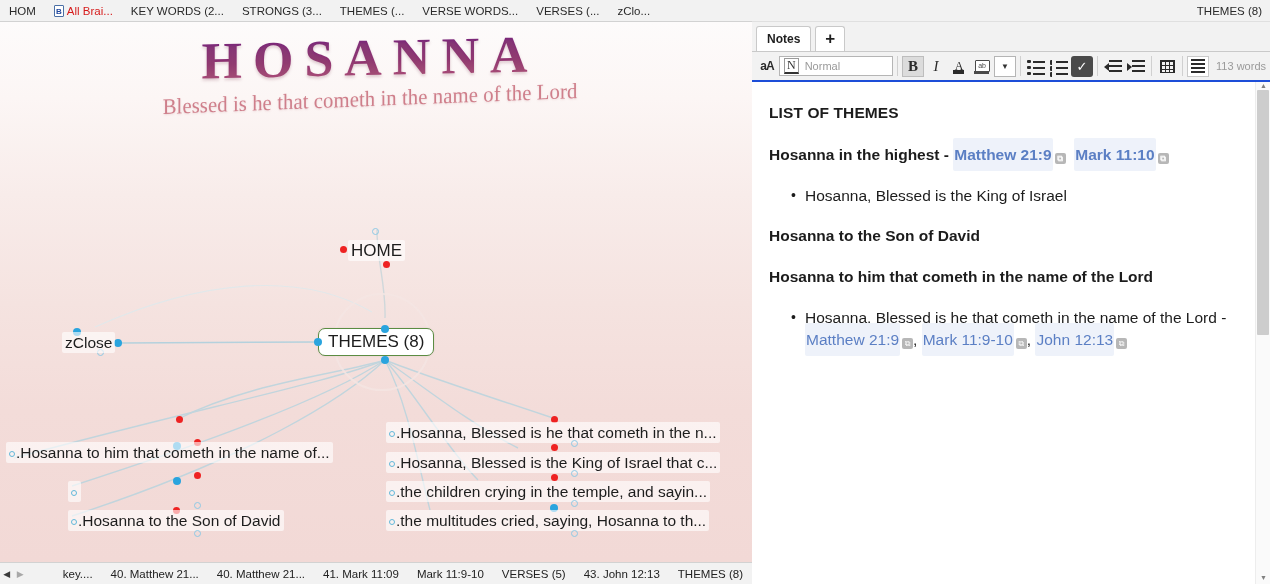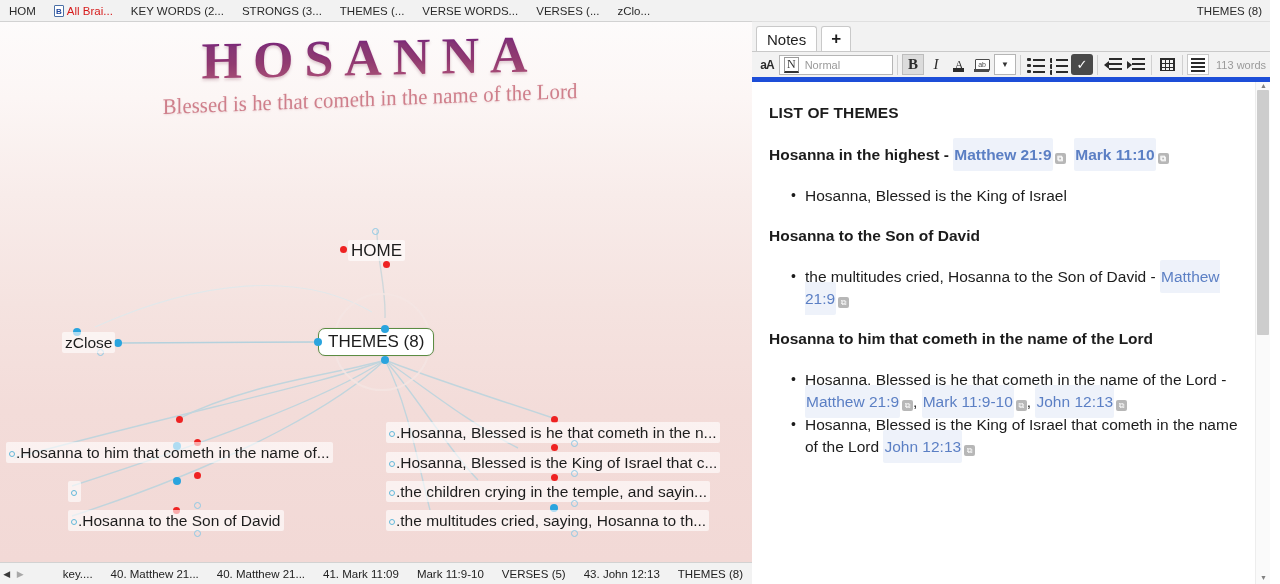--- a/index.html
+++ b/index.html
@@ -226,35 +226,35 @@
   #notes-tabs {
     position: absolute; top: 22px; left: 0;
     width: 518px; height: 30px;
     background: #f2f2f2;
     border-bottom: 1px solid #c9c9c9;
     display: flex; align-items: flex-end;
   }
   .ntab {
     height: 25px; line-height: 25px;
     padding: 0 10px;
-    font-size: 15px; font-weight: normal; color: #1e1e1e;
+    font-size: 12px; font-weight: bold; color: #1e1e1e;
     background: #ffffff;
     border: 1px solid #c9c9c9; border-bottom: none;
     border-radius: 3px 3px 0 0;
     margin-left: 4px;
     cursor: default;
   }
   .ntab.add { font-weight: bold; font-size: 17px; padding: 0 9px; line-height: 23px; color:#1e1e1e;}
 
   
   #notes-toolbar {
     position: absolute; top: 52px; left: 0;
     width: 518px; height: 30px;
     background: #f2f2f2;
-    border-bottom: 5px solid #1d4ed8;
+    border-bottom: 2px solid #1d4ed8;
     display: flex; align-items: center;
     padding: 0 4px;
     gap: 1px;
   }
   .tb { display: inline-flex; align-items: center; justify-content: center;
         height: 22px; min-width: 22px; cursor: default; color: #2b2b2b; }
   .tb.sep { width: 1px; min-width: 1px; height: 20px; background: #d0d0d0; margin: 0 3px; }
   .tb-aa { font-size: 12px; font-weight: bold; letter-spacing: -1px; padding: 0 3px; }
   #style-box {
     display: flex; align-items: center; gap: 6px;
@@ -588,26 +588,24 @@
 
     <div id="notes-body">
       <h1>LIST OF THEMES</h1>
       <div id="notes-sections">
           <div class="hrow"><span>Hosanna in the highest</span> - <span><span class="vlink">Matthew 21:9</span><span class="lnkicon">⧉</span></span>&nbsp; <span><span class="vlink">Mark 11:10</span><span class="lnkicon">⧉</span></span></div>
           <ul>
             <li><span>Hosanna, Blessed is the King of Israel</span></li>
           </ul>
           <div class="hrow"><span>Hosanna to the Son of David</span></div>
           <ul>
-            <li><span>the multitudes cried, Hosanna to the Son of David - </span><span><span class="vlink">Matthew 21:9</span><span class="lnkicon">⧉</span></span></li>
           </ul>
           <div class="hrow"><span>Hosanna to him that cometh in the name of the Lord</span></div>
           <ul>
             <li><span>Hosanna, Blessed is he that cometh in the name of the Lord - </span><span><span class="vlink">Matthew 21:9</span><span class="lnkicon">⧉</span></span>, <span><span class="vlink">Mark 11:9-10</span><span class="lnkicon">⧉</span></span>, <span><span class="vlink">John 12:13</span><span class="lnkicon">⧉</span></span></li>
-            <li><span>Hosanna, Blessed is the King of Israel that cometh in the name of the Lord </span><span><span class="vlink">John 12:13</span><span class="lnkicon">⧉</span></span></li>
           </ul>
         </div>
     </div>
 
     <div id="notes-scroll">
       <div class="arrow-up">▲</div>
       <div class="thumb"></div>
       <div class="arrow-dn">▼</div>
     </div>
   </div>

